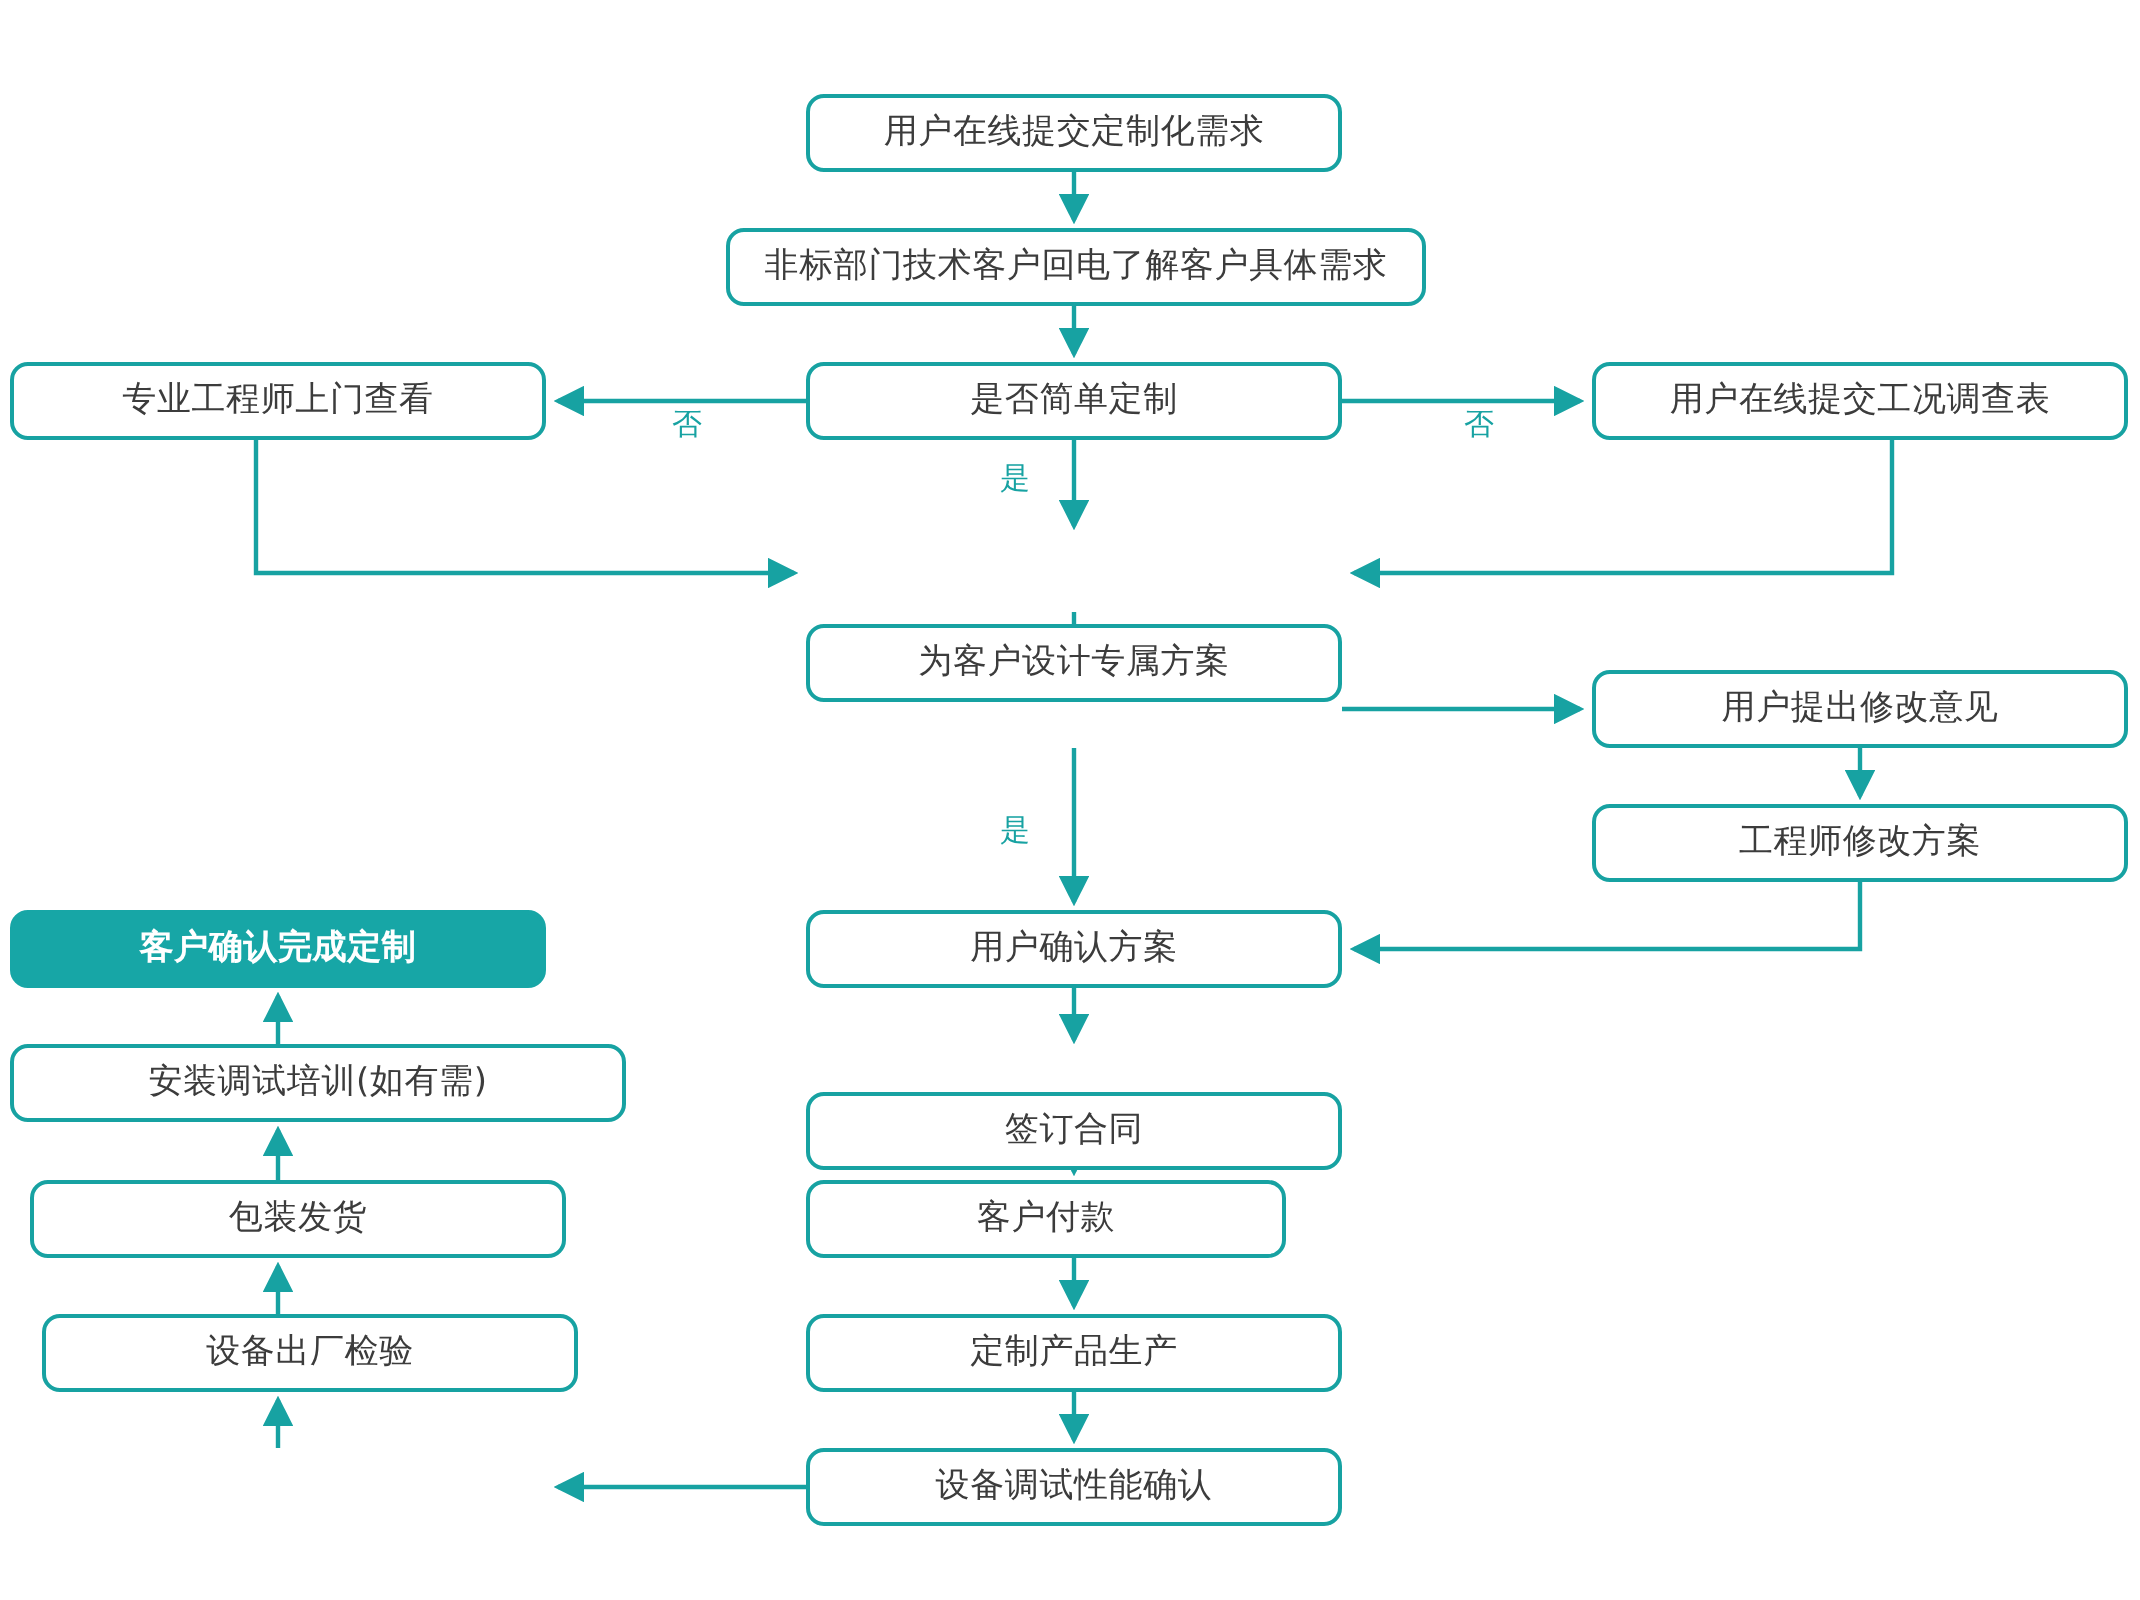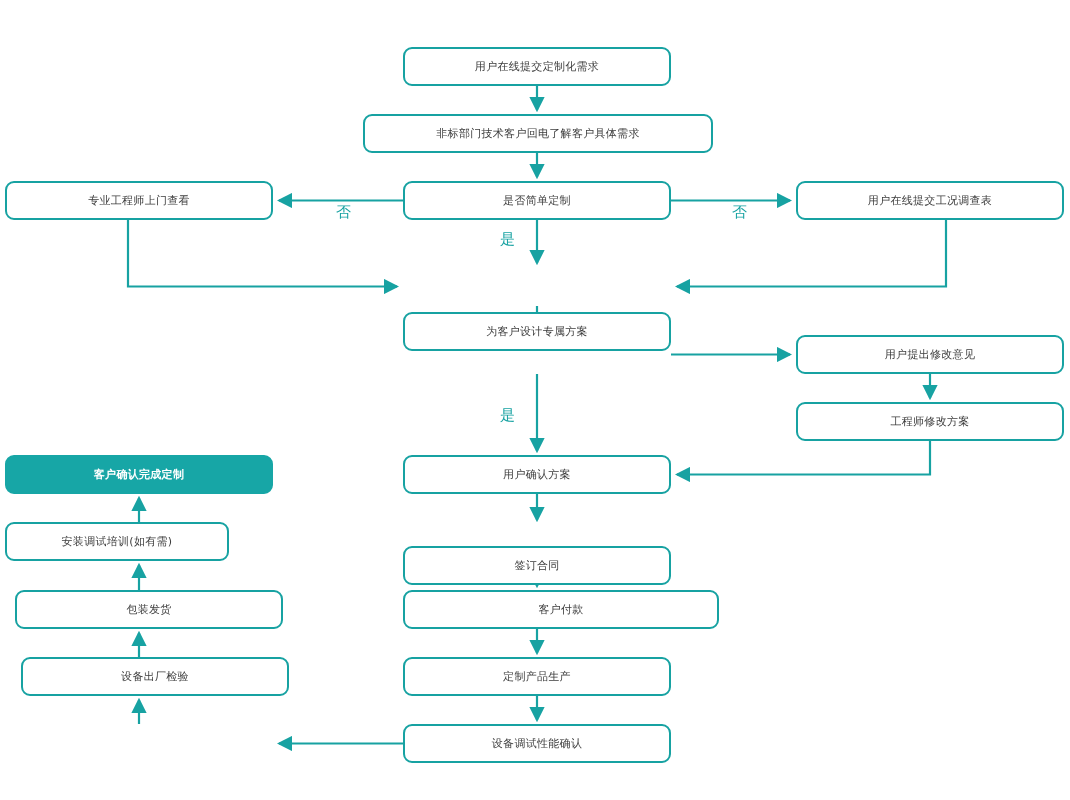--- a/index.html
+++ b/index.html
@@ -20,21 +20,21 @@
     width:1070px;height:800px;
     pointer-events:none;
   }
   .node{
     position:absolute;
     box-sizing:border-box;
     border:2px solid #17a2a2;
     border-radius:9px;
     background:#ffffff;
     color:#3c3c3c;
-    font-size:11px;
+    font-size:17px;
     line-height:1;
     display:flex;
     align-items:center;
     justify-content:center;
     text-align:center;
     white-space:nowrap;
     letter-spacing:0.3px;
   }
   .node.highlight{
     background:#17a6a6;
@@ -124,23 +124,23 @@
   <div class="node" style="left:796px;top:335px;width:268px;height:39px;">用户提出修改意见</div>
 
   <div class="node" style="left:796px;top:402px;width:268px;height:39px;">工程师修改方案</div>
 
   <div class="node" style="left:403px;top:455px;width:268px;height:39px;">用户确认方案</div>
 
   <div class="node highlight" style="left:5px;top:455px;width:268px;height:39px;">客户确认完成定制</div>
 
   <div class="node" style="left:403px;top:524px;width:268px;height:39px;margin-top:22px;">签订合同</div>
 
-  <div class="node" style="left:5px;top:522px;width:224px;height:39px;">安装调试培训(如有需)</div>
+  <div class="node" style="left:5px;top:522px;width:308px;height:39px;">安装调试培训(如有需)</div>
 
-  <div class="node" style="left:403px;top:590px;width:316px;height:39px;">客户付款</div>
+  <div class="node" style="left:403px;top:590px;width:240px;height:39px;">客户付款</div>
 
   <div class="node" style="left:5px;top:590px;width:268px;height:39px;margin-left:10px;">包装发货</div>
 
   <div class="node" style="left:403px;top:657px;width:268px;height:39px;">定制产品生产</div>
 
   <div class="node" style="left:5px;top:657px;width:268px;height:39px;margin-left:16px;">设备出厂检验</div>
 
   <div class="node" style="left:403px;top:724px;width:268px;height:39px;">设备调试性能确认</div>
 
 

